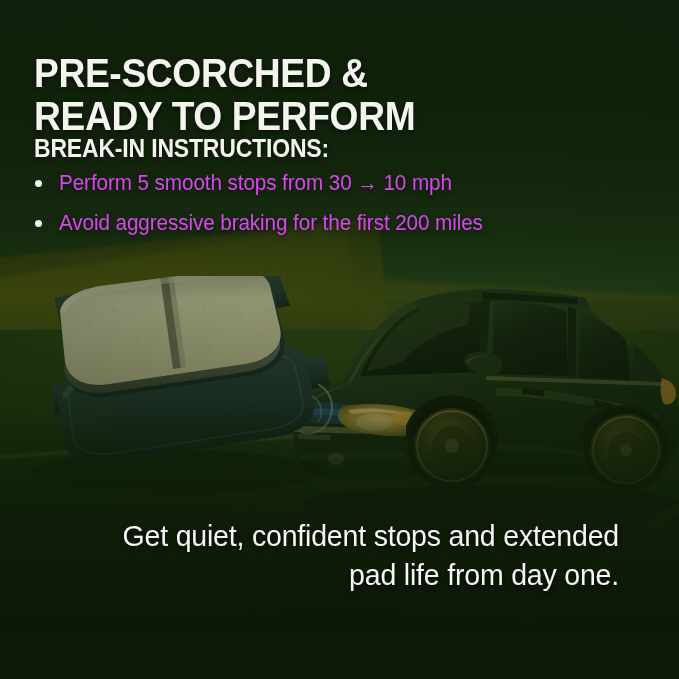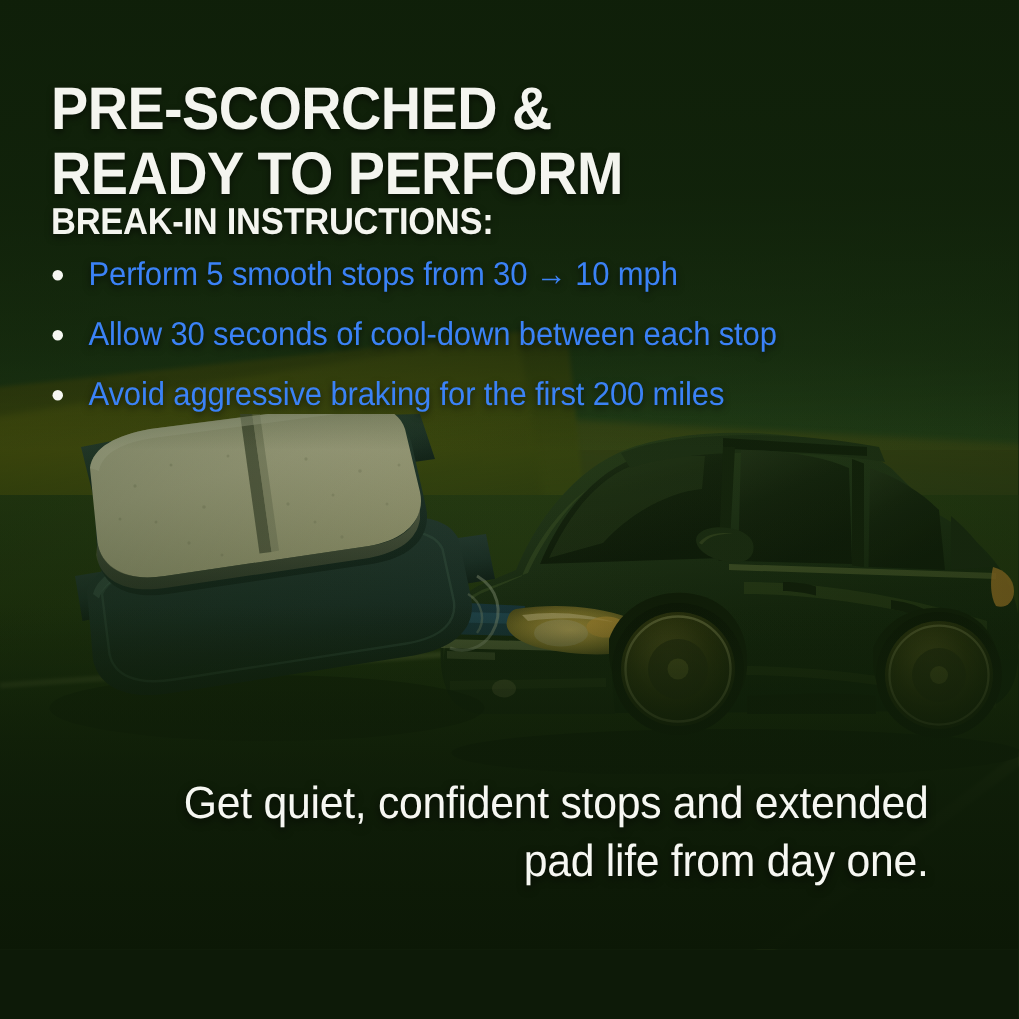--- a/index.html
+++ b/index.html
@@ -194,21 +194,21 @@
     position: absolute;
     left: 34px;
     top: 172px;
     width: 620px;
     list-style: none;
     margin: 0;
     padding: 0;
   }
   .bullets li {
     position: relative;
-    color: #3b82f6;
+    color: #d946ef;
     font-size: 22px;
     line-height: 1.0;
     font-weight: 400;
     letter-spacing: -0.1px;
     padding-left: 25px;
     margin-bottom: 18px;
     white-space: nowrap;
     text-shadow: 0 2px 5px rgba(0,0,0,.6);
   }
   .bullets li .dot {
@@ -489,24 +489,20 @@
 
     <div class="subhead">BREAK-IN INSTRUCTIONS:</div>
 
     <ul class="bullets">
       <li>
         <span class="dot"></span>
         <span class="txt">Perform 5 smooth stops from 30 → 10 mph</span>
       </li>
       <li>
         <span class="dot"></span>
-        <span class="txt">Allow 30 seconds of cool-down between each stop</span>
-      </li>
-      <li>
-        <span class="dot"></span>
         <span class="txt">Avoid aggressive braking for the first 200 miles</span>
       </li>
     </ul>
 
     <div class="tagline">
       <span class="tl-line">Get quiet, confident stops and extended</span>
       <span class="tl-line">pad life from day one.</span>
     </div>
 
   </div>

